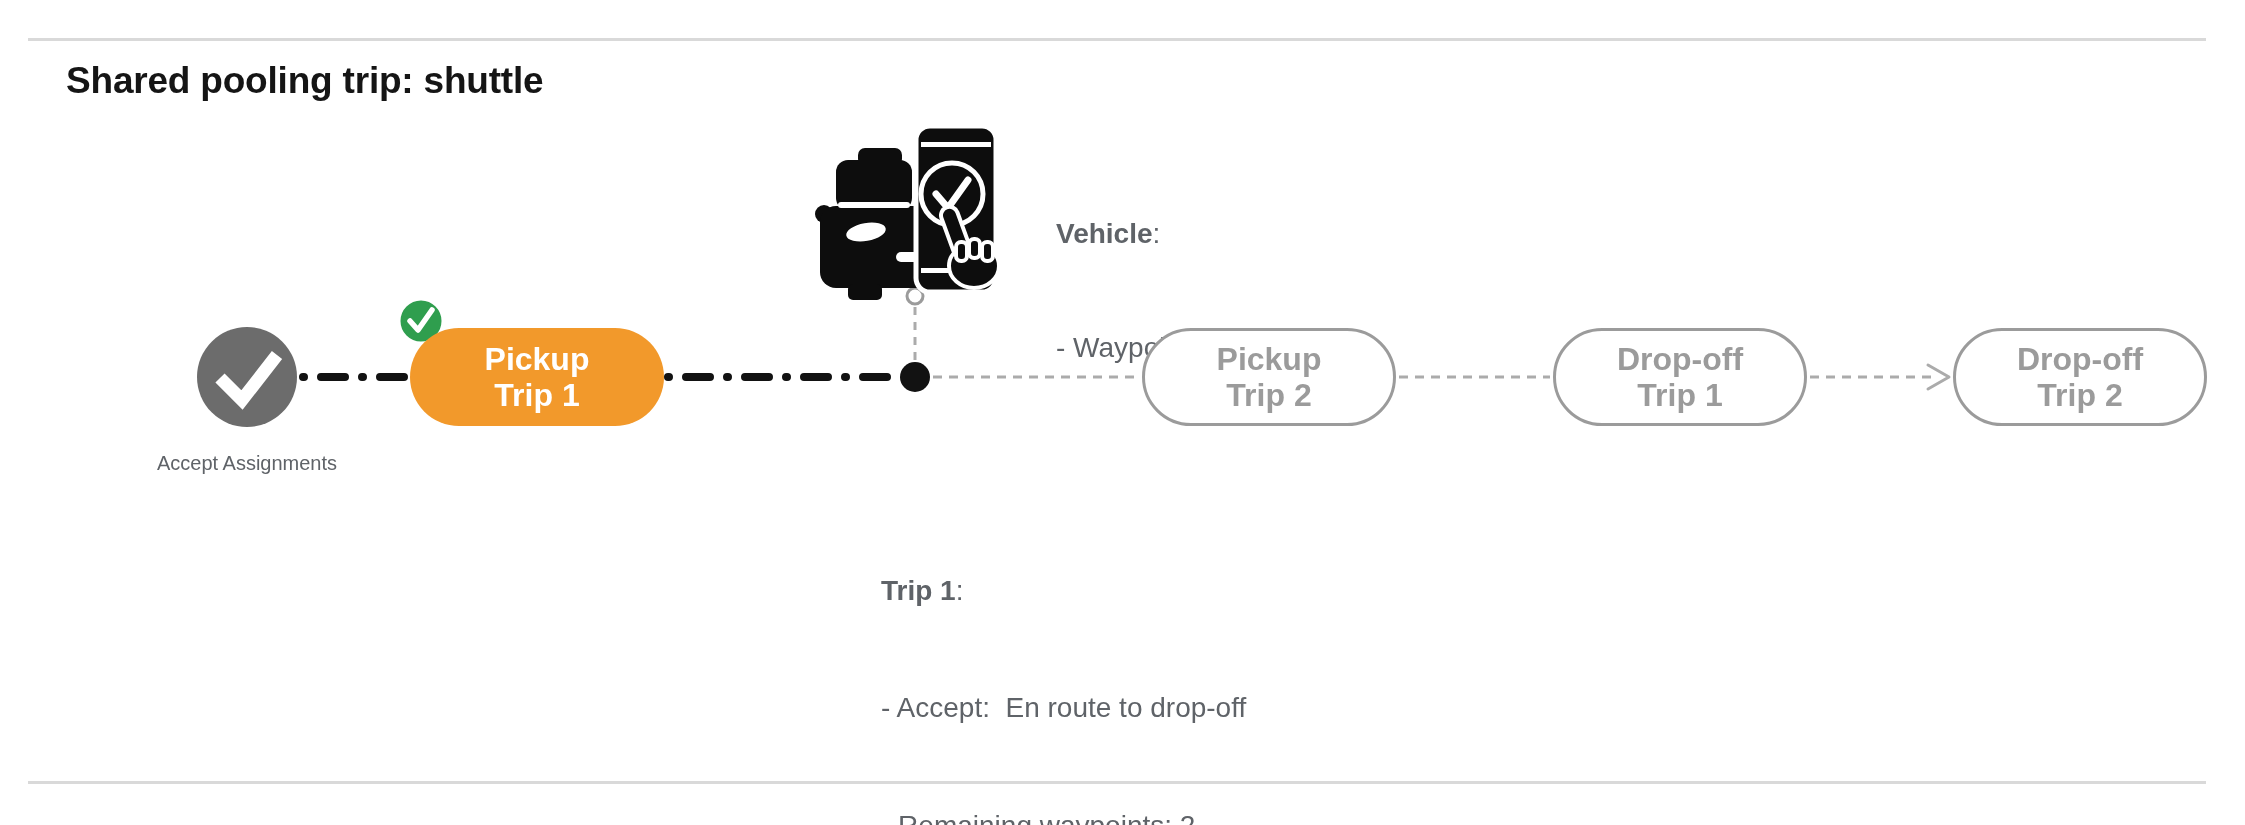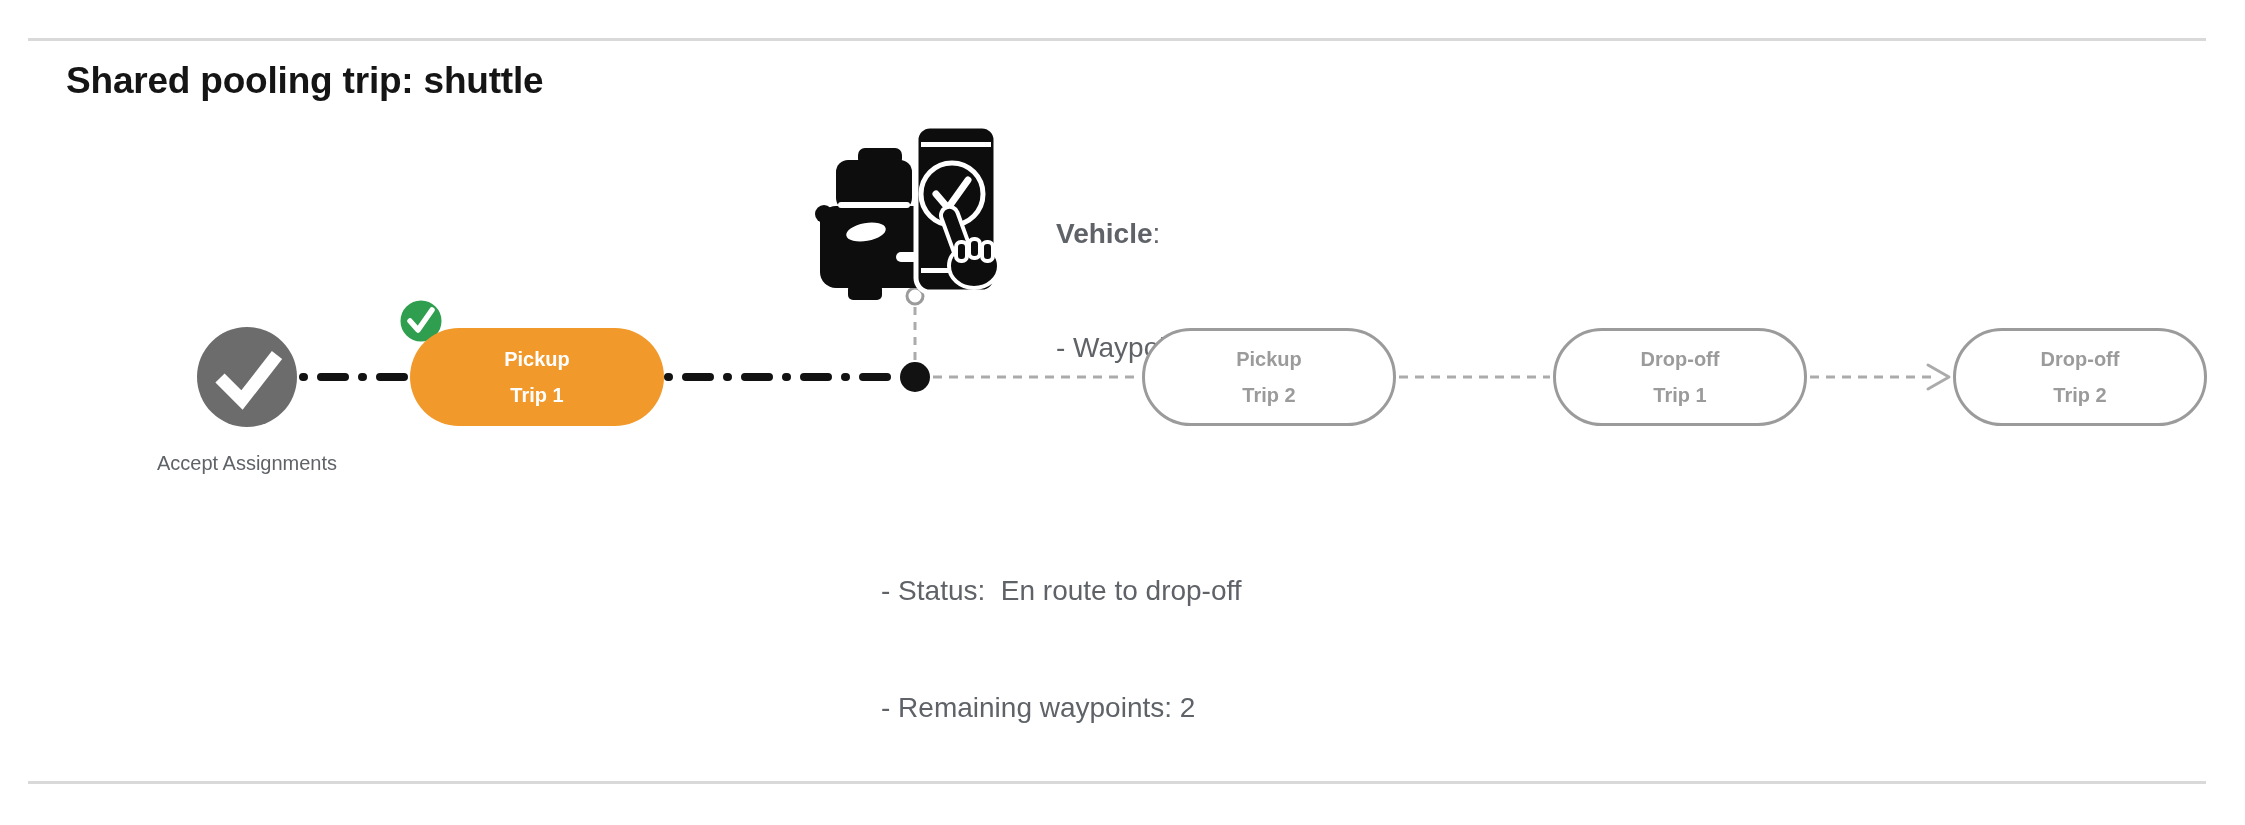--- a/index.html
+++ b/index.html
@@ -19,21 +19,21 @@
   #title{
     position:absolute;left:66px;top:60px;
     font-size:37px;font-weight:bold;color:#151515;
     letter-spacing:-0.2px;white-space:nowrap;
   }
   svg.overlay{position:absolute;left:0;top:0;}
   .pill{
     position:absolute;top:328px;width:254px;height:98px;
     box-sizing:border-box;border-radius:49px;
     display:flex;flex-direction:column;align-items:center;justify-content:center;
-    font-size:20px;font-weight:bold;line-height:36px;text-align:center;
+    font-size:32px;font-weight:bold;line-height:36px;text-align:center;
   }
   .pill.active{background:#F2992B;color:#ffffff;left:410px;}
   .pill.pending{background:#ffffff;border:3px solid #9B9B9B;color:#9B9B9B;}
   #pill-pickup2{left:1142px;}
   #pill-dropoff1{left:1553px;}
   #pill-dropoff2{left:1953px;}
   #accept-label{
     position:absolute;left:117px;top:444px;width:260px;
     text-align:center;font-size:20px;line-height:39px;color:#5F6368;
   }
@@ -128,20 +128,21 @@
     <span>Trip 1</span>
   </div>
   <div class="pill pending" id="pill-dropoff2">
     <span>Drop-off</span>
     <span>Trip 2</span>
   </div>
 
   <div id="accept-label">Accept Assignments</div>
 
   <div id="trip-details">
-    <div>- Status:  En route to drop-off</div>
+    <div><span class="bold">Trip 1</span><span>:</span></div>
+    <div>- Accept:  En route to drop-off</div>
     <div>- Remaining waypoints: 2</div>
     
     
     
   </div>
 
 </div>
 
 </body></html>

